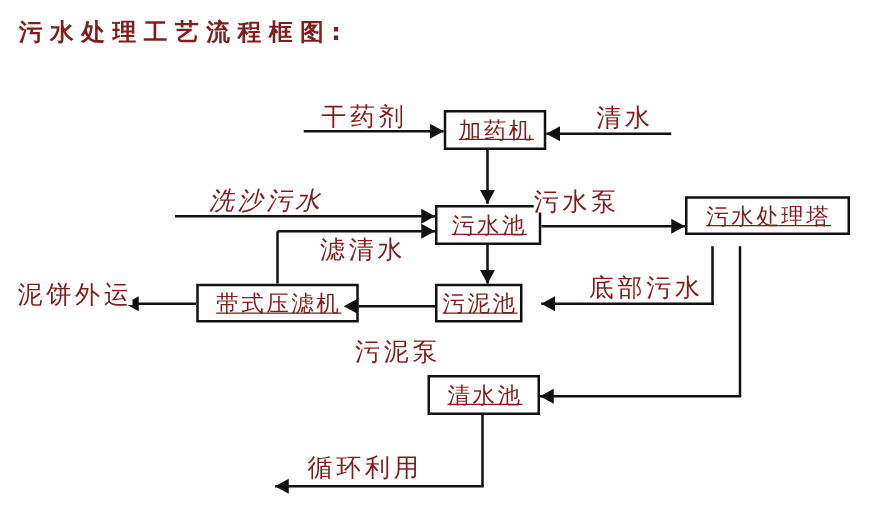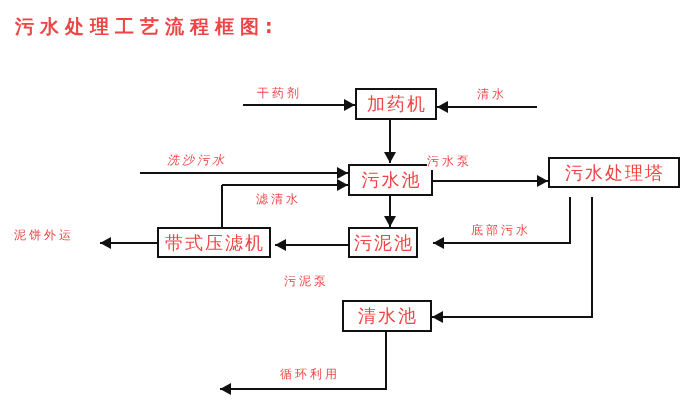--- a/index.html
+++ b/index.html
@@ -1,59 +1,59 @@
 <!DOCTYPE html>
 <html><head>
 <meta charset="utf-8">
 <style>
   html,body{margin:0;padding:0;background:#fff;}
   .page{
     position:relative;width:700px;height:420px;background:#ffffff;overflow:hidden;
-    font-family:"DejaVu Sans","Liberation Sans",sans-serif;color:#ef4444;
+    font-family:"DejaVu Sans","Liberation Sans",sans-serif;color:#7f1d1d;
   }
   .title{
     position:absolute;left:15px;top:14px;margin:0;
     font-size:19px;line-height:24px;font-weight:bold;letter-spacing:6px;white-space:nowrap;
   }
   .box{
     position:absolute;box-sizing:border-box;border:2px solid #111111;background:#ffffff;
     display:flex;align-items:center;justify-content:center;
-    font-size:18px;letter-spacing:2px;text-indent:2px;white-space:nowrap;z-index:2;
+    font-size:18px;letter-spacing:2px;text-indent:2px;white-space:nowrap;z-index:2;text-decoration:underline;
   }
   .flow-label{
-    position:absolute;font-size:12px;line-height:18px;letter-spacing:3px;
+    position:absolute;font-size:20px;line-height:18px;letter-spacing:3px;
     white-space:nowrap;z-index:3;background:#ffffff;
   }
   .seg{position:absolute;background:#111111;z-index:1;}
   .arrowhead{position:absolute;width:0;height:0;z-index:2;}
   .arrowhead.right{border-top:6px solid transparent;border-bottom:6px solid transparent;border-left:11px solid #111111;}
   .arrowhead.left {border-top:6px solid transparent;border-bottom:6px solid transparent;border-right:11px solid #111111;}
   .arrowhead.down {border-left:6px solid transparent;border-right:6px solid transparent;border-top:11px solid #111111;}
 </style>
 </head>
 <body>
 
 <div class="page">
   <h1 class="title">污水处理工艺流程框图:</h1>
   <div class="diagram" id="diagram">
       <div class="box" style="left: 355px; top: 88px; width: 82px; height: 32px;">加药机</div>
       <div class="box" style="left: 348px; top: 164px; width: 85px; height: 32px;">污水池</div>
       <div class="box" style="left: 548px; top: 157px; width: 132px; height: 31px;">污水处理塔</div>
-      <div class="box" style="left: 157px; top: 227px; width: 114px; height: 31px;">带式压滤机</div>
+      <div class="box" style="left: 157px; top: 227px; width: 130px; height: 31px;">带式压滤机</div>
       <div class="box" style="left: 348px; top: 227px; width: 70px; height: 31px;">污泥池</div>
       <div class="box" style="left: 342px; top: 300px; width: 90px; height: 32px;">清水池</div>
       <div class="flow-label" style="left: 257px; top: 84px;">干药剂</div>
       <div class="flow-label" style="left: 477px; top: 85px;">清水</div>
       <div class="flow-label" style="left: 167px; top: 151px; font-style: italic;">洗沙污水</div>
       <div class="flow-label" style="left: 427px; top: 152px; text-align: center;">污水泵</div>
       <div class="flow-label" style="left: 256px; top: 190px;">滤清水</div>
       <div class="flow-label" style="left: 14px; top: 226px;">泥饼外运</div>
       <div class="flow-label" style="left: 284px; top: 225px; margin-top: 47px;">污泥泵</div>
       <div class="flow-label" style="left: 471px; top: 221px;">底部污水</div>
-      <div class="flow-label" style="left: 280px; top: 365px; text-align: center;">循环利用</div>
+      <div class="flow-label" style="left: 246px; top: 365px; text-align: center;">循环利用</div>
       <div class="seg" style="left: 243px; top: 104px; width: 112px; height: 2px;"></div>
       <div class="arrowhead right" style="left: 344px; top: 99px;"></div>
       <div class="seg" style="left: 437px; top: 106px; width: 100px; height: 2px;"></div>
       <div class="arrowhead left" style="left: 437px; top: 101px;"></div>
       <div class="seg" style="left: 389px; top: 120px; width: 2px; height: 43px;"></div>
       <div class="arrowhead down" style="left: 384px; top: 152px;"></div>
       <div class="seg" style="left: 140px; top: 172px; width: 208px; height: 2px;"></div>
       <div class="arrowhead right" style="left: 337px; top: 167px;"></div>
       <div class="seg" style="left: 222px; top: 184px; width: 126px; height: 2px;"></div>
       <div class="arrowhead right" style="left: 337px; top: 179px;"></div>

